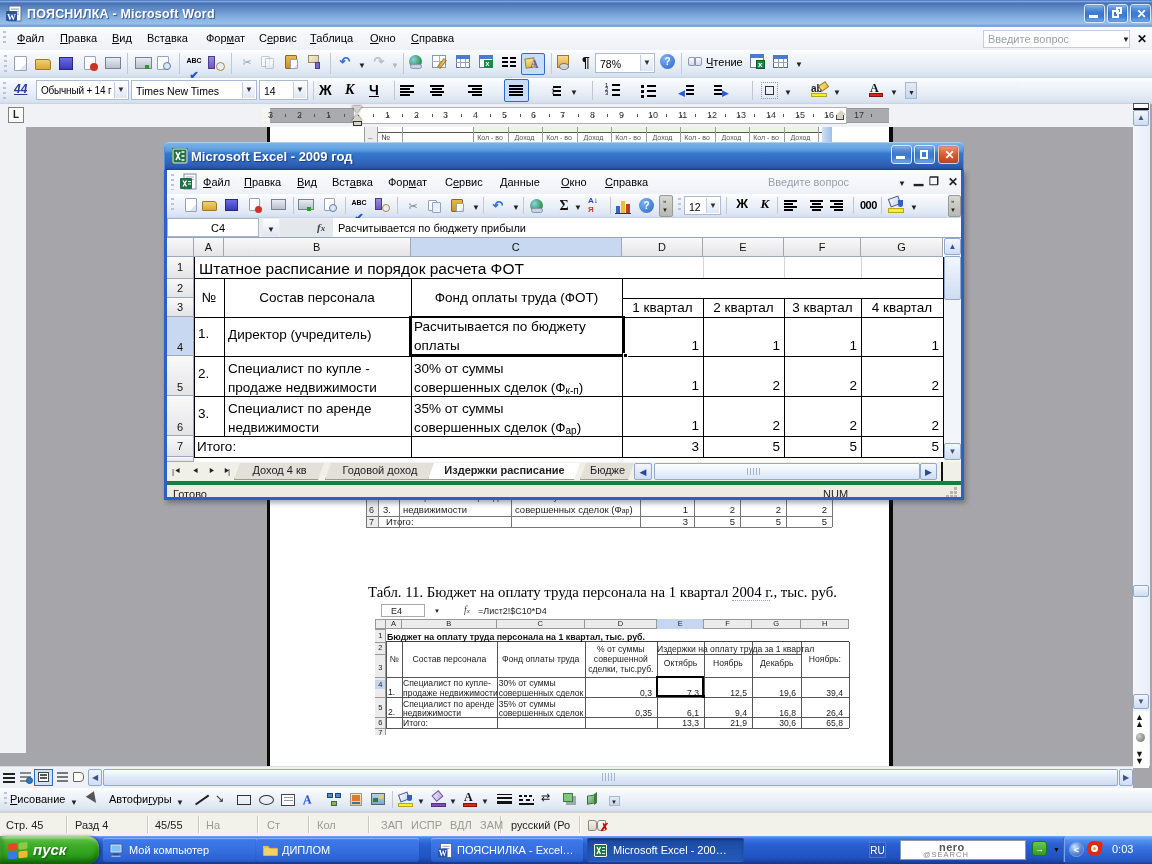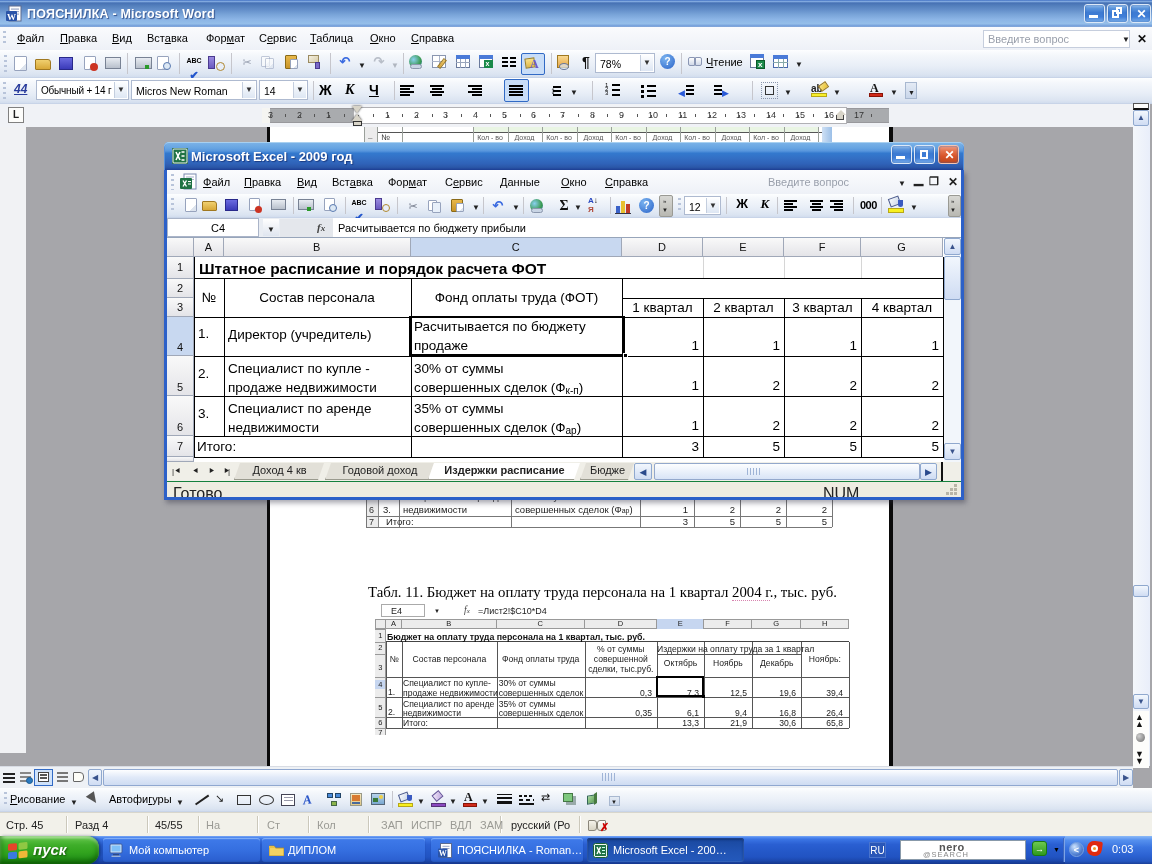--- a/index.html
+++ b/index.html
@@ -51,21 +51,21 @@
 .xhead{background:linear-gradient(180deg,#f9f9f9,#e4e4e8);border-right:1px solid #a0a8b8;border-bottom:1px solid #a0a8b8;color:#111;font-size:11px;text-align:center}
 .xheadsel{background:#c8d8f0}
 .gl{background:#d6d6d6}
 .cell{position:absolute;font-size:13.5px;color:#000;white-space:nowrap}
 .num{text-align:right}
 
 #xltabs{left:0;top:292px;width:794px;height:19px;background:#f0efe8;font-size:11px}
 .tab{position:absolute;top:1px;height:17px;background:#e2e0d8;border:1px solid #9a9a8e;border-top:0;color:#222;line-height:15px;text-align:center;clip-path:polygon(6px 0,calc(100% - 1px) 0,calc(100% - 7px) 100%,0 100%)}
 .tabact{background:#fff;font-weight:bold;z-index:2}
 .navb{position:absolute;top:3px;width:13px;height:13px;color:#222;font-size:9px;line-height:13px;text-align:center}
-#xlstatus{left:0;top:311px;width:794px;height:16px;background:#eeece1;border-top:1px solid #15803d;font-size:16px;color:#222}
+#xlstatus{left:0;top:311px;width:794px;height:16px;background:#eeece1;border-top:4px solid #15803d;font-size:11px;color:#222}
 .mg{position:absolute;left:4px;bottom:4px;width:9px;height:3px;background:#fff}
 .sq{position:absolute;left:5px;top:4px;width:8px;height:9px;border:2px solid #fff}
 .sq2{position:absolute;left:4px;top:3px;width:7px;height:8px;border:2px solid #fff;background:transparent}
 .sq2b{position:absolute;left:8px;top:2px;width:6px;height:7px;border:2px solid #fff}
 .xx{position:absolute;left:0;top:1px;width:21px;text-align:center;font-size:12px;font-weight:bold;color:#fff}
 
 .xi{position:absolute;top:4px;width:16px;height:16px;font-size:11px;line-height:16px;text-align:center}
 .pg{background:linear-gradient(135deg,#fff 72%,#dde4ee 72%);border:1px solid #97a3bd;border-radius:1px}
 .fold{background:linear-gradient(180deg,#f0d070,#d8a838);border:1px solid #a07820;border-radius:1px 3px 1px 1px}
 .disk{background:linear-gradient(180deg,#6a6ae0,#3a3ab8);border:1px solid #28288a}
@@ -221,21 +221,21 @@
 </div>
 
 <div class="ab tbar" id="wfmt">
   <span class="ab grip" style="left:3px;top:4px;bottom:4px"></span>
   <span class="ab" style="left:14px;top:4px;width:18px;height:18px;font-size:12px;font-weight:bold;color:#2a3c9c;text-decoration:underline;font-style:italic">44</span>
   <span class="ab combo" style="left:36px;top:2px;width:93px">
         <span class="cv" style="font-size:10px;letter-spacing:-.2px">Обычный + 14 г</span>
         <span class="cbtn">▼</span>
       </span>
   <span class="ab combo" style="left:131px;top:2px;width:126px">
-        <span class="cv">Micros New Roman</span>
+        <span class="cv">Times New Times</span>
         <span class="cbtn">▼</span>
       </span>
   <span class="ab combo" style="left:259px;top:2px;width:49px">
         <span class="cv">14</span>
         <span class="cbtn">▼</span>
       </span>
   <span class="ab sep" style="left:313px"></span>
   <span class="ab" style="left:319px;top:4px;font-weight:bold;font-size:14px">Ж</span>
   <span class="ab" style="left:345px;top:4px;font-style:italic;font-weight:bold;font-size:14px;font-family:'Liberation Serif',serif">К</span>
   <span class="ab" style="left:369px;top:4px;font-weight:bold;font-size:14px;text-decoration:underline">Ч</span>
@@ -839,32 +839,32 @@
       <div class="ab" style="left:536px;top:60px;width:1px;height:159px;background:#000"></div>
       <div class="ab" style="left:617px;top:60px;width:1px;height:159px;background:#000"></div>
       <div class="ab" style="left:694px;top:60px;width:1px;height:159px;background:#000"></div>
       <div class="ab" style="left:455px;top:60px;width:322px;height:1px;background:#000"></div>
       <div class="ab" style="left:27px;top:79px;width:750px;height:1px;background:#000"></div>
       <div class="ab" style="left:27px;top:118px;width:750px;height:1px;background:#000"></div>
       <div class="ab" style="left:27px;top:158px;width:750px;height:1px;background:#000"></div>
       <div class="ab" style="left:27px;top:198px;width:750px;height:1px;background:#000"></div>
       <div class="ab" style="left:27px;top:219px;width:750px;height:1px;background:#000"></div>
 
-      <div class="cell" style="left:32px;top:22px;font-weight:bold;font-size:15.5px">Штатное расписание и порядок расчета ФОТ</div>
+      <div class="cell" style="left:32px;top:22px;font-weight:normal;font-size:15.5px">Штатное расписание и порядок расчета ФОТ</div>
       <div class="cell" style="left:27px;top:52px;width:30px;text-align:center">№</div>
       <div class="cell" style="left:57px;top:52px;width:186px;text-align:center">Состав персонала</div>
       <div class="cell" style="left:244px;top:52px;width:211px;text-align:center">Фонд оплаты труда (ФОТ)</div>
       <div class="cell" style="left:455px;top:62px;width:81px;text-align:center">1 квартал</div>
       <div class="cell" style="left:536px;top:62px;width:81px;text-align:center">2 квартал</div>
       <div class="cell" style="left:617px;top:62px;width:77px;text-align:center">3 квартал</div>
       <div class="cell" style="left:694px;top:62px;width:82px;text-align:center">4 квартал</div>
       <div class="cell" style="left:31px;top:88px">1.</div>
       <div class="cell" style="left:61px;top:89px">Директор (учредитель)</div>
       <div class="cell" style="left:247px;top:81px">Расчитывается по бюджету</div>
-      <div class="cell" style="left:247px;top:100px">продаже</div>
+      <div class="cell" style="left:247px;top:100px">оплаты</div>
       <div class="cell num" style="left:455px;top:100px;width:77px">1</div>
       <div class="cell num" style="left:536px;top:100px;width:77px">1</div>
       <div class="cell num" style="left:617px;top:100px;width:73px">1</div>
       <div class="cell num" style="left:694px;top:100px;width:78px">1</div>
       <div class="ab" style="left:242px;top:77.5px;width:216px;height:40px;border:2.5px solid #000"></div>
           <div class="ab" style="left:456px;top:115px;width:5px;height:5px;background:#000;border:1px solid #fff"></div>
       <div class="cell" style="left:31px;top:128px">2.</div>
       <div class="cell" style="left:61px;top:123px">Специалист по купле -</div>
       <div class="cell" style="left:61px;top:142px">продаже недвижимости</div>
       <div class="cell" style="left:247px;top:123px">30% от суммы</div>
@@ -930,36 +930,36 @@
       </div>
  <div class="tbtn" style="left:103px;width:157px;">
         <svg style="position:absolute;left:6px;top:5px" width="16" height="14" viewBox="0 0 16 14">
           <rect x="1" y="1" width="12" height="9" rx="1" fill="#cfe4f8" stroke="#3a5a9c"></rect>
           <rect x="2.5" y="2.5" width="9" height="6" fill="#7ec0f8"></rect>
           <rect x="4" y="11" width="6" height="1.6" fill="#2c4a88"></rect>
           <rect x="2.5" y="12.6" width="9" height="1.4" fill="#9ab2d8"></rect>
         </svg>
         <span class="tx">Мой компьютер</span>
       </div>
- <div class="tbtn" style="left:262px;width:163px;text-decoration:underline;">
+ <div class="tbtn" style="left:256px;width:163px;text-decoration:underline;">
         <svg style="position:absolute;left:7px;top:6px" width="15" height="12" viewBox="0 0 15 12">
           <path d="M0 2 L5 2 L6.5 4 L15 4 L15 12 L0 12 Z" fill="#f4d262" stroke="#a8872a" stroke-width=".8"></path>
           <path d="M0 2 L5 2 L6.5 4 L0 4 Z" fill="#e8c048"></path>
         </svg>
         <span class="tx">ДИПЛОМ</span>
       </div>
  <div class="tbtn" style="left:431px;width:152px;">
         <svg style="position:absolute;left:7px;top:5px" width="14" height="15" viewBox="0 0 14 15">
           <rect x="2.5" y="0.5" width="11" height="14" fill="#fdfdfd" stroke="#5a6a90"></rect>
           <rect x="4.5" y="2.8" width="7" height="1" fill="#9aa7c8"></rect>
           <rect x="4.5" y="5" width="7" height="1" fill="#9aa7c8"></rect>
           <rect x="0" y="5.5" width="9.5" height="9" rx="1" fill="#2a54a8"></rect>
           <text x="4.7" y="13" font-size="8" font-weight="bold" fill="#fff" text-anchor="middle" font-family="Liberation Serif">W</text>
         </svg>
-        <span class="tx">ПОЯСНИЛКА - Roman…</span>
+        <span class="tx">ПОЯСНИЛКА - Excel…</span>
       </div>
  <div class="tbtn" style="left:587px;width:157px;background:linear-gradient(180deg,#16408f 0%,#1b4aa2 12%,#2154b4 60%,#2459bc 100%);box-shadow:inset 0 1px 3px #0e2a62,inset 0 0 0 1px #3a6cc8;">
         <svg style="position:absolute;left:6px;top:5px" width="15" height="15" viewBox="0 0 15 15">
           <rect x="0.5" y="0.5" width="14" height="14" rx="2" fill="#f2f6f2" stroke="#1a6234"></rect>
           <rect x="2" y="2" width="11" height="11" fill="#217346"></rect>
           <path d="M4 4 L7.5 11 M7.5 4 L4 11" stroke="#fff" stroke-width="1.4"></path>
           <rect x="9" y="4" width="3" height="1" fill="#cfe"></rect>
           <rect x="9" y="7" width="3" height="1" fill="#cfe"></rect>
           <rect x="9" y="10" width="3" height="1" fill="#cfe"></rect>
         </svg>

